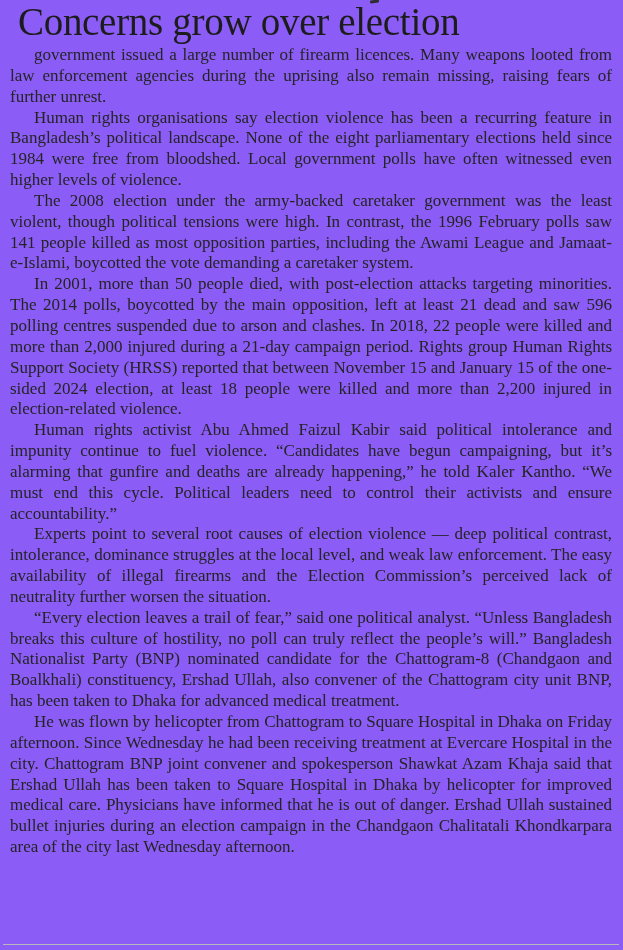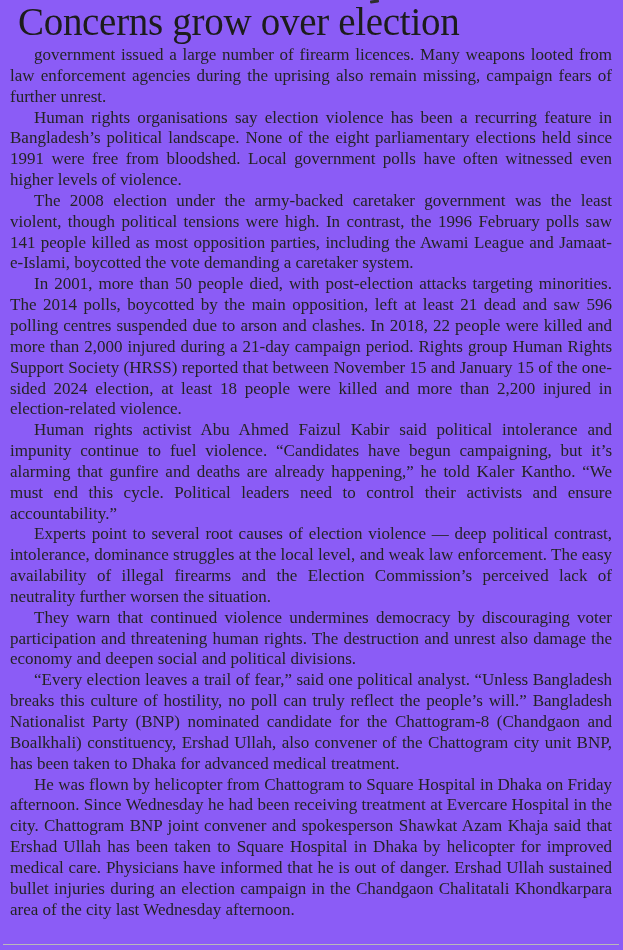--- a/index.html
+++ b/index.html
@@ -60,26 +60,25 @@
 </head>
 <body>
 
 <div class="page">
 
   <span class="scan-artifact"></span>
 
   <h1 class="headline">Concerns grow over election</h1>
 
   <div class="article-body">
-    <p>government issued a large number of firearm licences. Many weapons looted from law enforcement agencies during the uprising also remain missing, campaign fears of further unrest.</p>
-    <p>Human rights organisations say election violence has been a recurring feature in Bangladesh’s political landscape. None of the eight parliamentary elections held since 1991 were free from bloodshed. Local government polls have often witnessed even higher levels of violence.</p>
+    <p>government issued a large number of firearm licences. Many weapons looted from law enforcement agencies during the uprising also remain missing, raising fears of further unrest.</p>
+    <p>Human rights organisations say election violence has been a recurring feature in Bangladesh’s political landscape. None of the eight parliamentary elections held since 1984 were free from bloodshed. Local government polls have often witnessed even higher levels of violence.</p>
     <p>The 2008 election under the army-backed caretaker government was the least violent, though political tensions were high. In contrast, the 1996 February polls saw 141 people killed as most opposition parties, including the Awami League and Jamaat-e-Islami, boycotted the vote demanding a caretaker system.</p>
     <p>In 2001, more than 50 people died, with post-election attacks targeting minorities. The 2014 polls, boycotted by the main opposition, left at least 21 dead and saw 596 polling centres suspended due to arson and clashes. In 2018, 22 people were killed and more than 2,000 injured during a 21-day campaign period. Rights group Human Rights Support Society (HRSS) reported that between November 15 and January 15 of the one-sided 2024 election, at least 18 people were killed and more than 2,200 injured in election-related violence.</p>
     <p>Human rights activist Abu Ahmed Faizul Kabir said political intolerance and impunity continue to fuel violence. “Candidates have begun campaigning, but it’s alarming that gunfire and deaths are already happening,” he told Kaler Kantho. “We must end this cycle. Political leaders need to control their activists and ensure accountability.”</p>
     <p>Experts point to several root causes of election violence — deep political contrast, intolerance, dominance struggles at the local level, and weak law enforcement. The easy availability of illegal firearms and the Election Commission’s perceived lack of neutrality further worsen the situation.</p>
-    <p>They warn that continued violence undermines democracy by discouraging voter participation and threatening human rights. The destruction and unrest also damage the economy and deepen social and political divisions.</p>
     <p>“Every election leaves a trail of fear,” said one political analyst. “Unless Bangladesh breaks this culture of hostility, no poll can truly reflect the people’s will.” Bangladesh Nationalist Party (BNP) nominated candidate for the Chattogram-8 (Chandgaon and Boalkhali) constituency, Ershad Ullah, also convener of the Chattogram city unit BNP, has been taken to Dhaka for advanced medical treatment.</p>
     <p>He was flown by helicopter from Chattogram to Square Hospital in Dhaka on Friday afternoon. Since Wednesday he had been receiving treatment at Evercare Hospital in the city.  Chattogram BNP joint convener and spokesperson Shawkat Azam Khaja said that Ershad Ullah has been taken to Square Hospital in Dhaka by helicopter for improved medical care. Physicians have informed that he is out of danger. Ershad Ullah sustained bullet injuries during an election campaign in the Chandgaon Chalitatali Khondkarpara area of the city last Wednesday afternoon.</p>
   </div>
 
   <div class="bottom-rule"></div>
 
 </div>
 
 </body></html>

